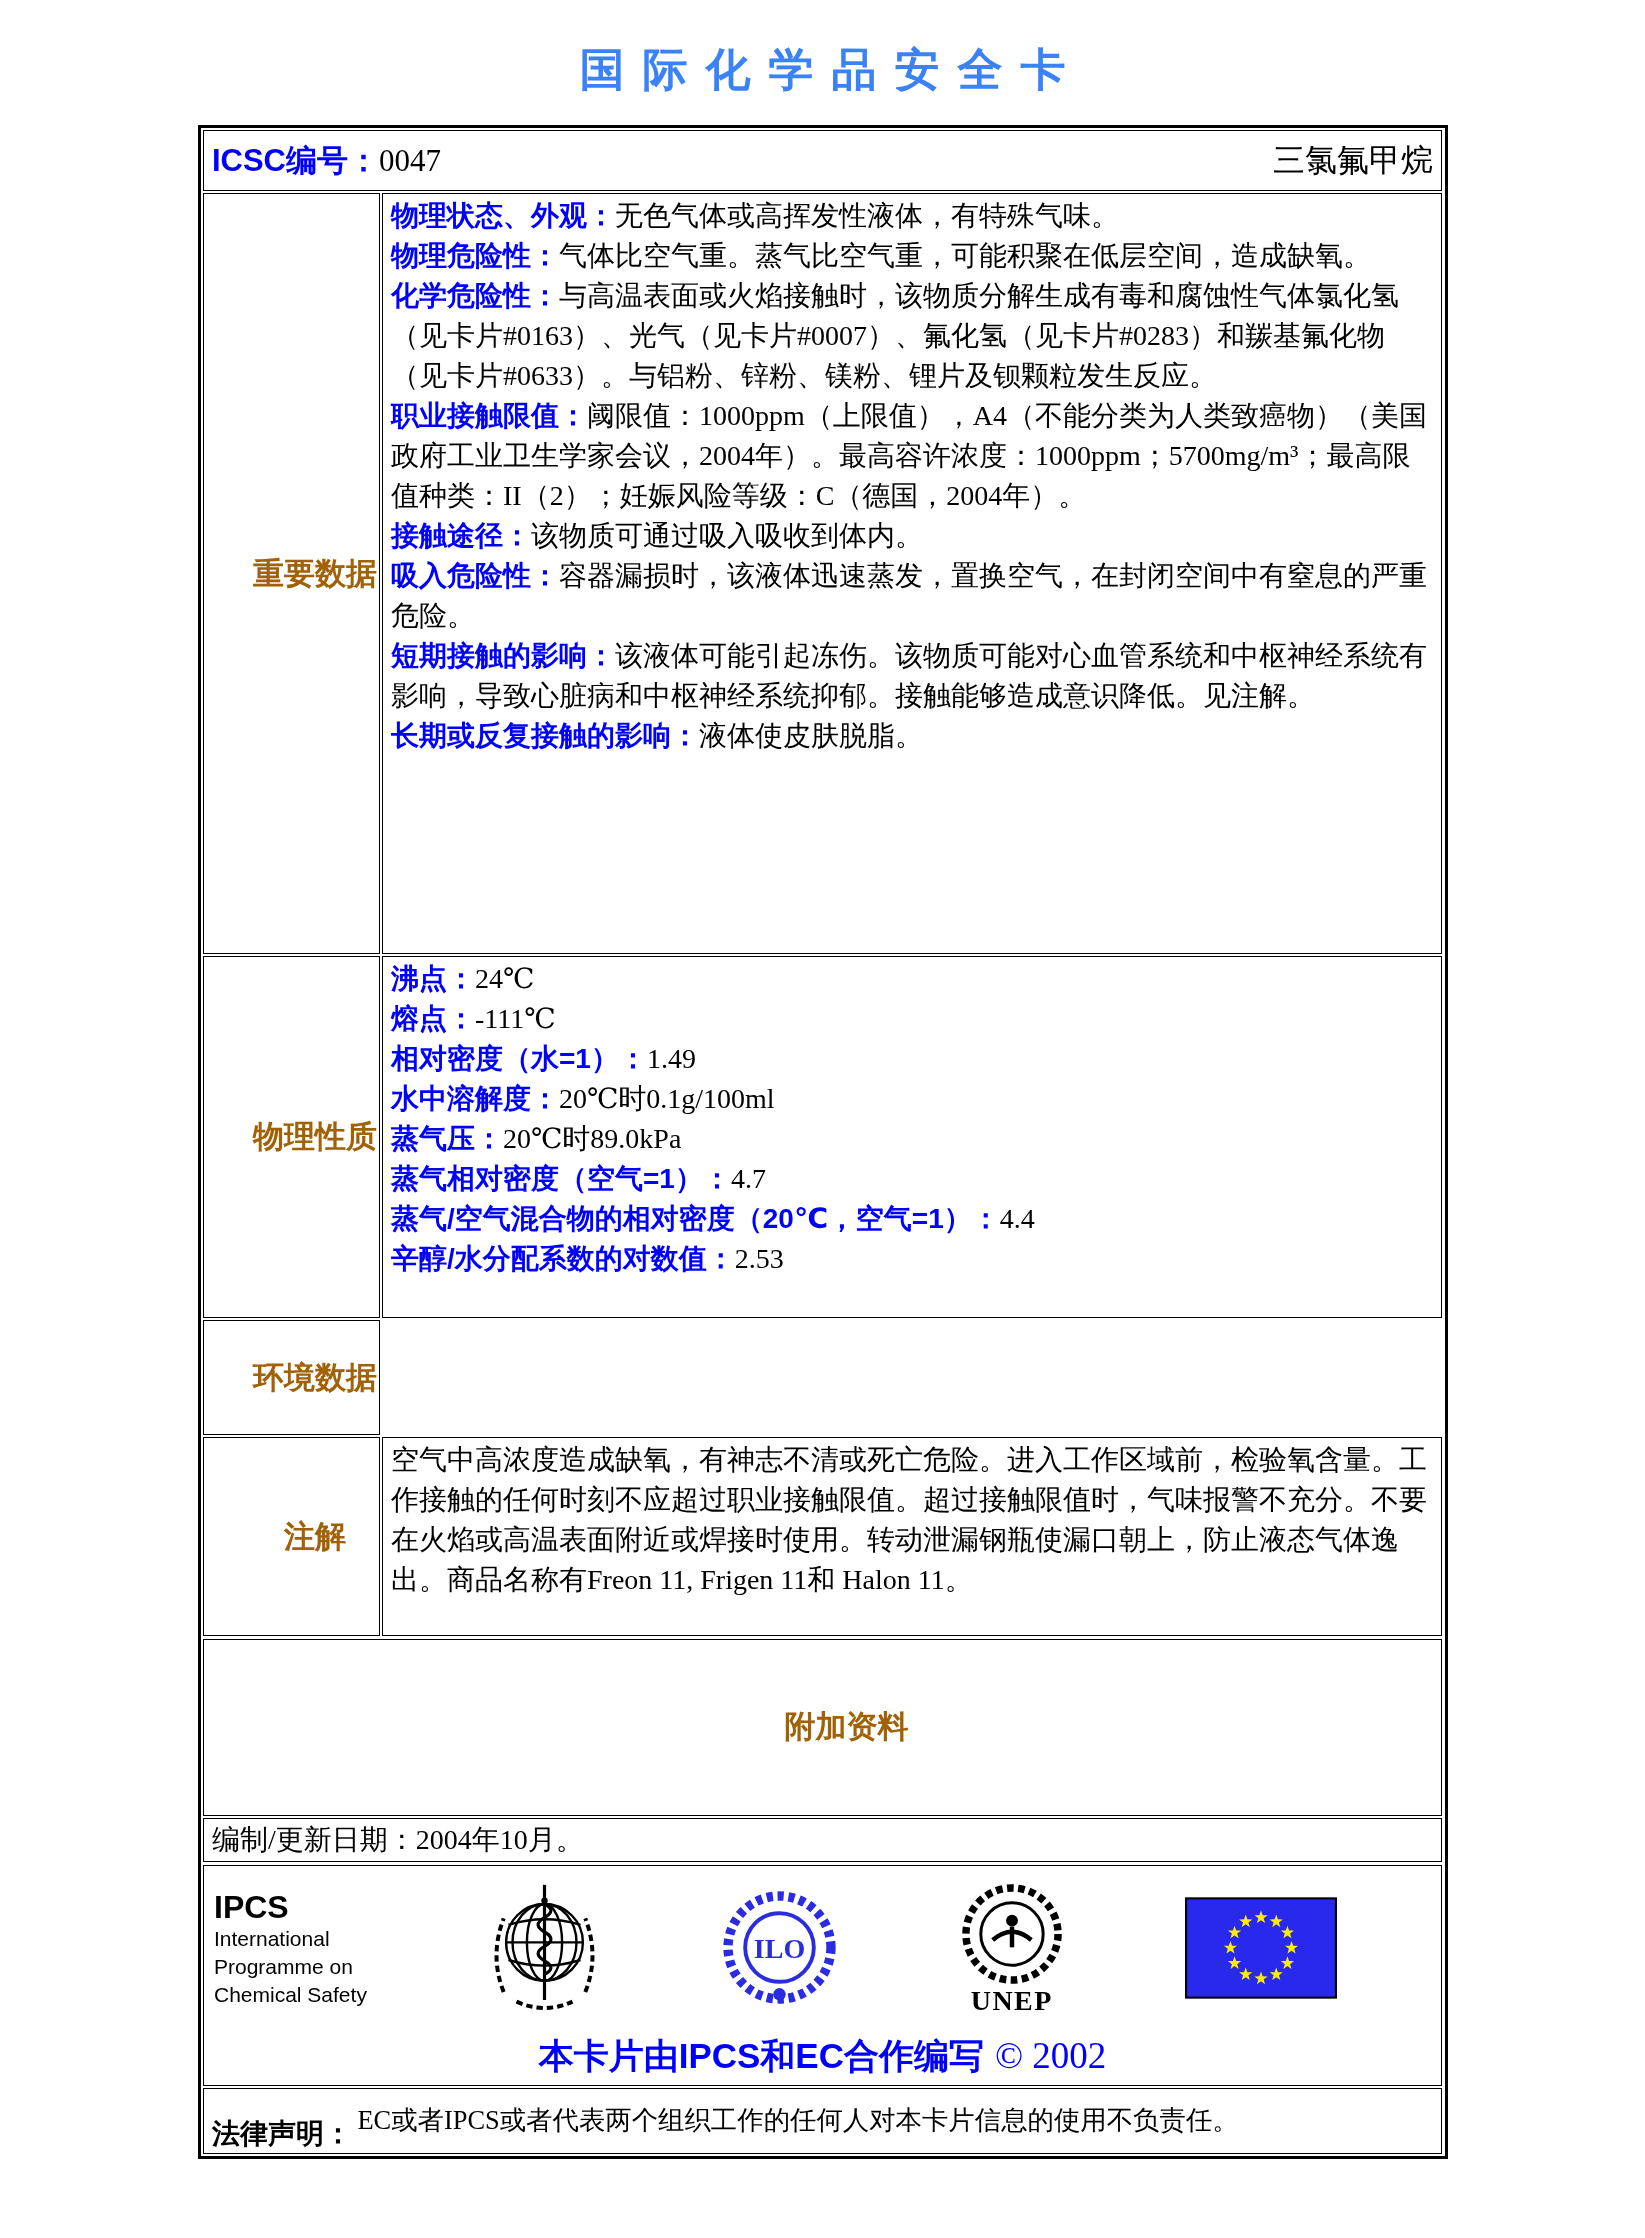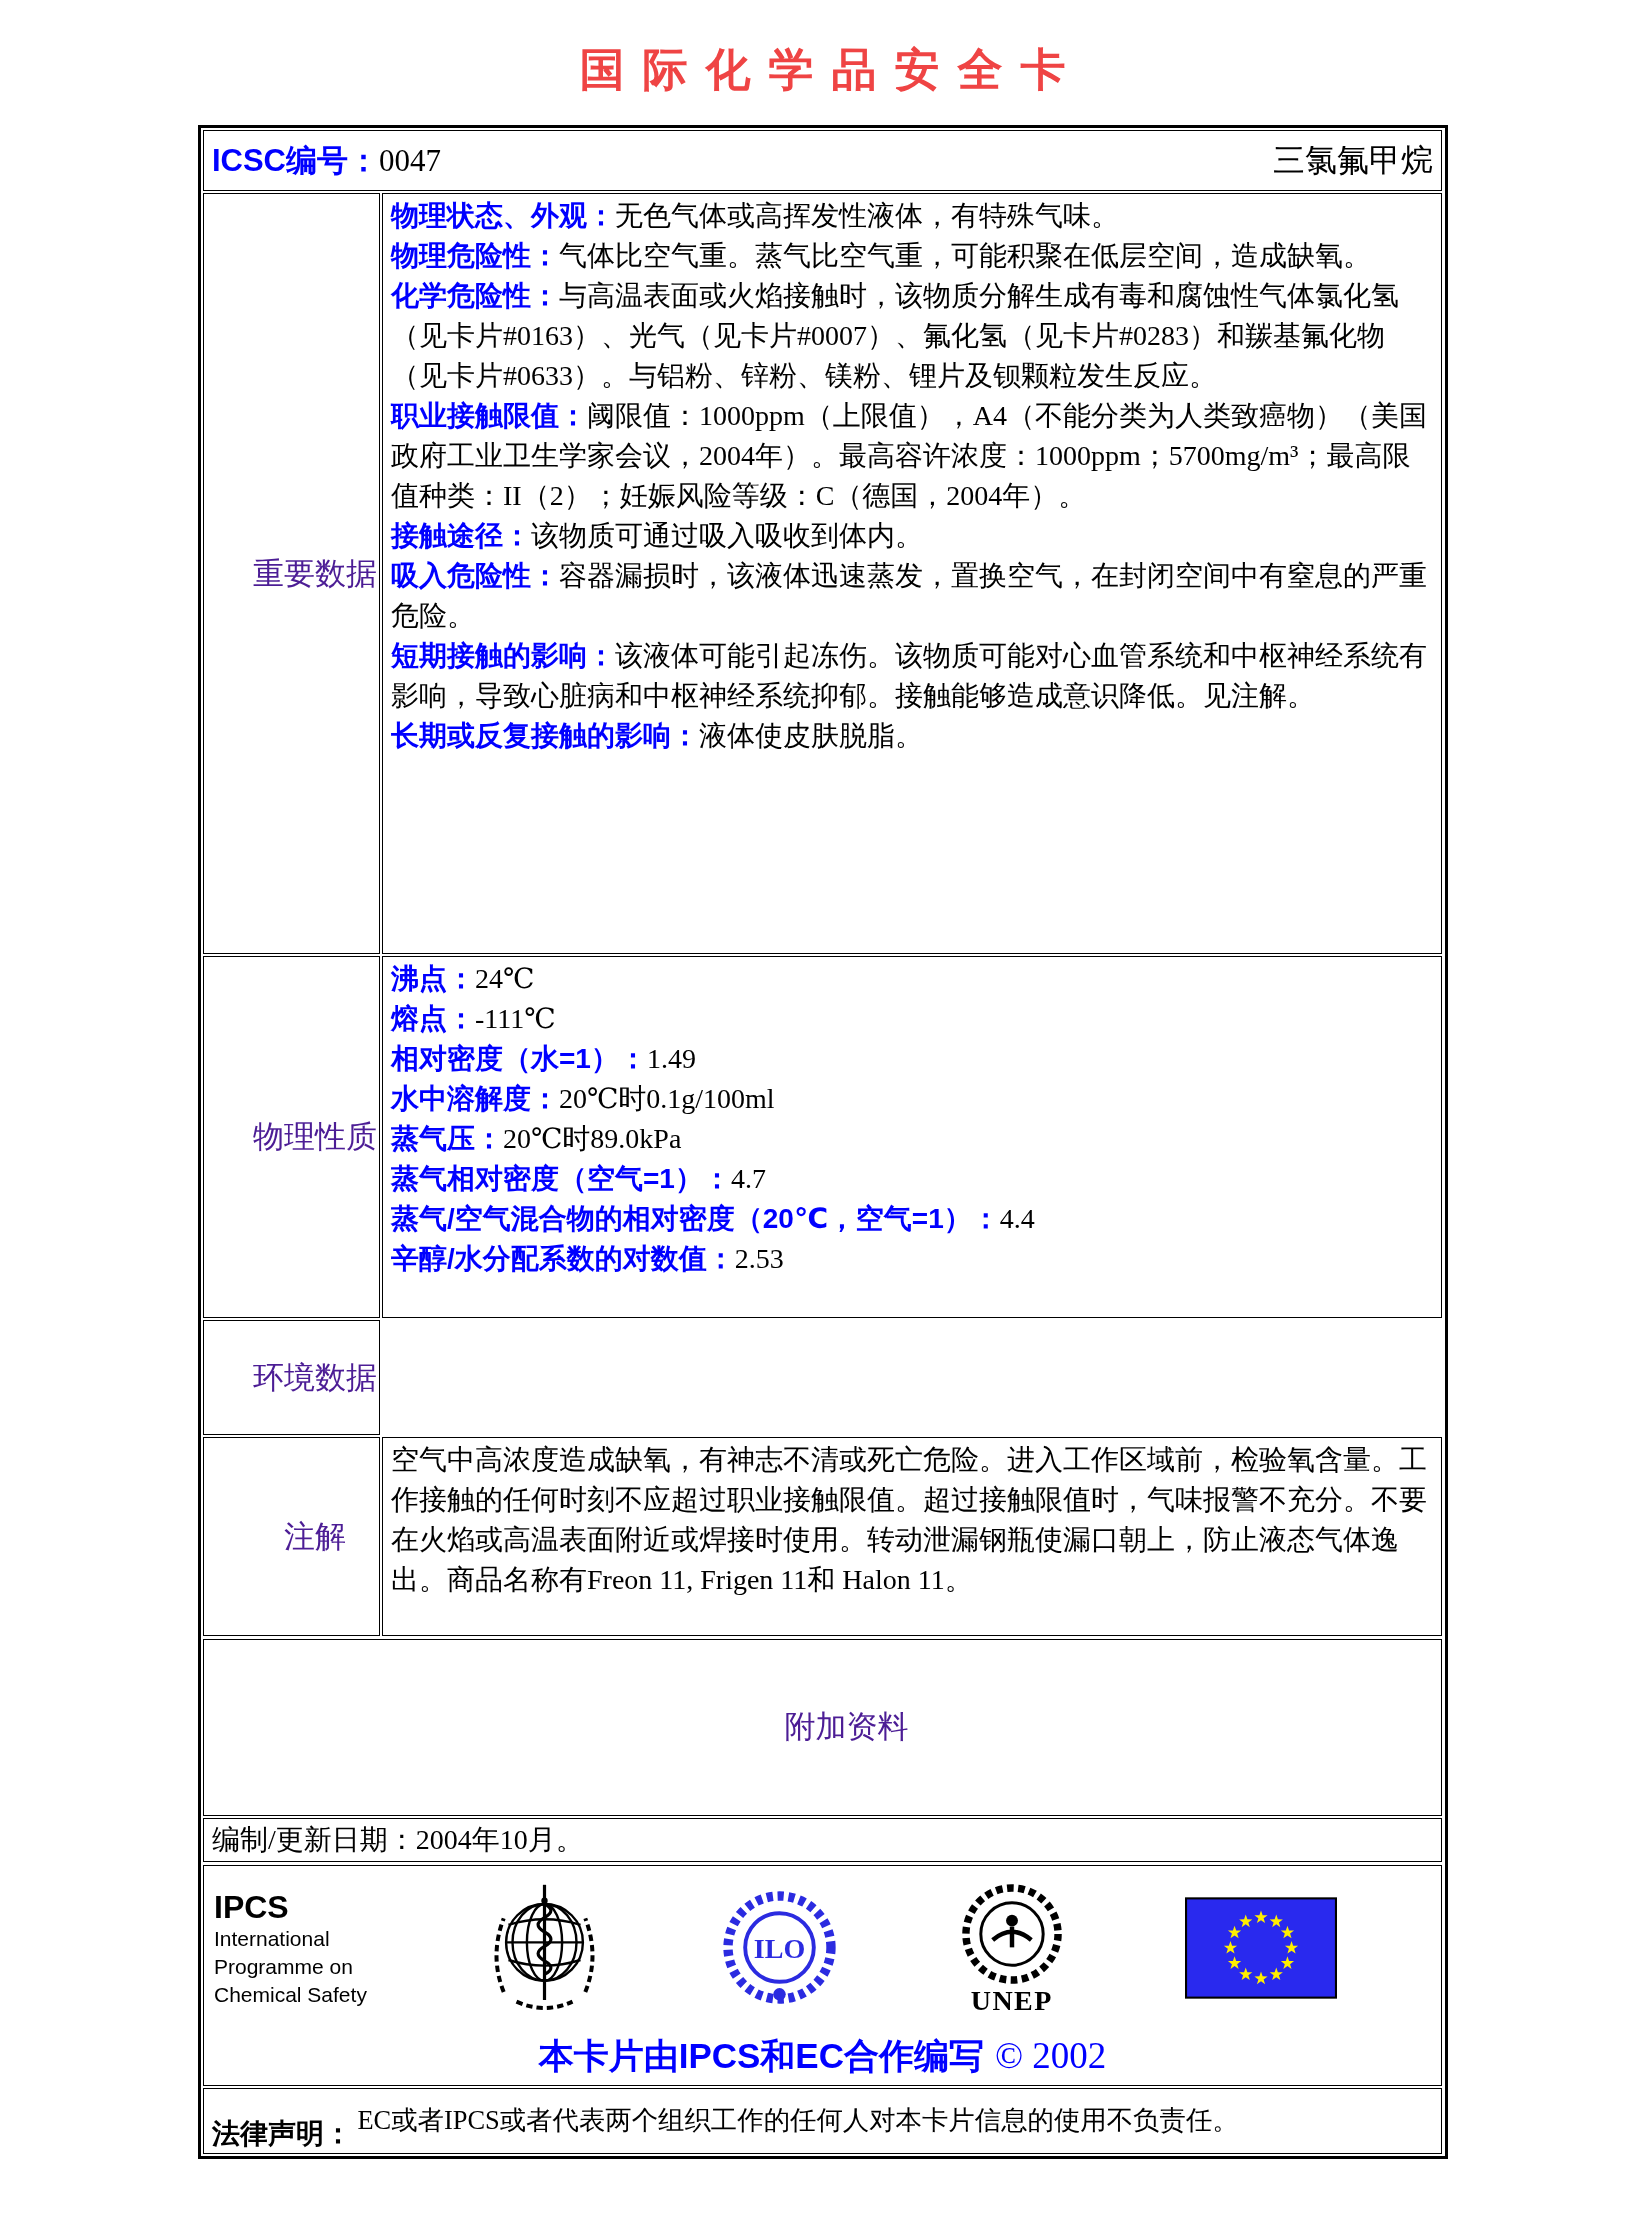--- a/index.html
+++ b/index.html
@@ -1,26 +1,26 @@
 <!DOCTYPE html>
 <html style="font-size:11px"><head>
 <meta charset="utf-8">
 <style>
   html,body{margin:0;padding:0;background:#ffffff;}
   body{width:1645px;min-height:2239px;font-family:"Liberation Serif","DejaVu Serif",serif;color:#000;}
   .page{position:relative;width:1645px;min-height:2239px;background:#fff;overflow:hidden;}
-  .title{margin:0;padding-top:40px;text-align:center;color:#ef4444;font-size:45px;font-weight:bold;
+  .title{margin:0;padding-top:40px;text-align:center;color:#3b82f6;font-size:45px;font-weight:bold;
          letter-spacing:18px;padding-left:18px;font-family:"DejaVu Serif","Liberation Serif",serif;}
   .card{width:1250px;margin:25px auto 0;border:3.5px solid #000;padding:2.1px;box-sizing:border-box;background:#fff;}
   .row{display:flex;gap:2.1px;margin-bottom:2.1px;align-items:stretch;}
   .row:last-child{margin-bottom:0;}
   .cell{border:1.4px solid #000;box-sizing:border-box;background:#fff;}
   .full{flex:1;}
   .label-cell{flex:0 0 177px;display:flex;align-items:center;justify-content:center;text-align:center;
-              color:#4c1d95;font-family:"Liberation Sans","DejaVu Sans",sans-serif;font-weight:normal;font-size:31px;padding-left:48px;}
+              color:#a16207;font-family:"Liberation Sans","DejaVu Sans",sans-serif;font-weight:bold;font-size:31px;padding-left:48px;}
   .content-cell{flex:1;padding:1.4px 8.3px;font-size:28px;line-height:40px;}
   .item{display:block;}
   .k{color:#0000ff;font-family:"Liberation Sans","DejaVu Sans",sans-serif;font-weight:bold;}
   .v{color:#000;}
   .r-header{min-height:61px;}
   .r-important{min-height:761px;}
   .r-physical{min-height:362px;}
   .r-env{min-height:115px;}
   .r-notes{min-height:199px;}
   .r-add{min-height:39px;flex-direction:column;}

